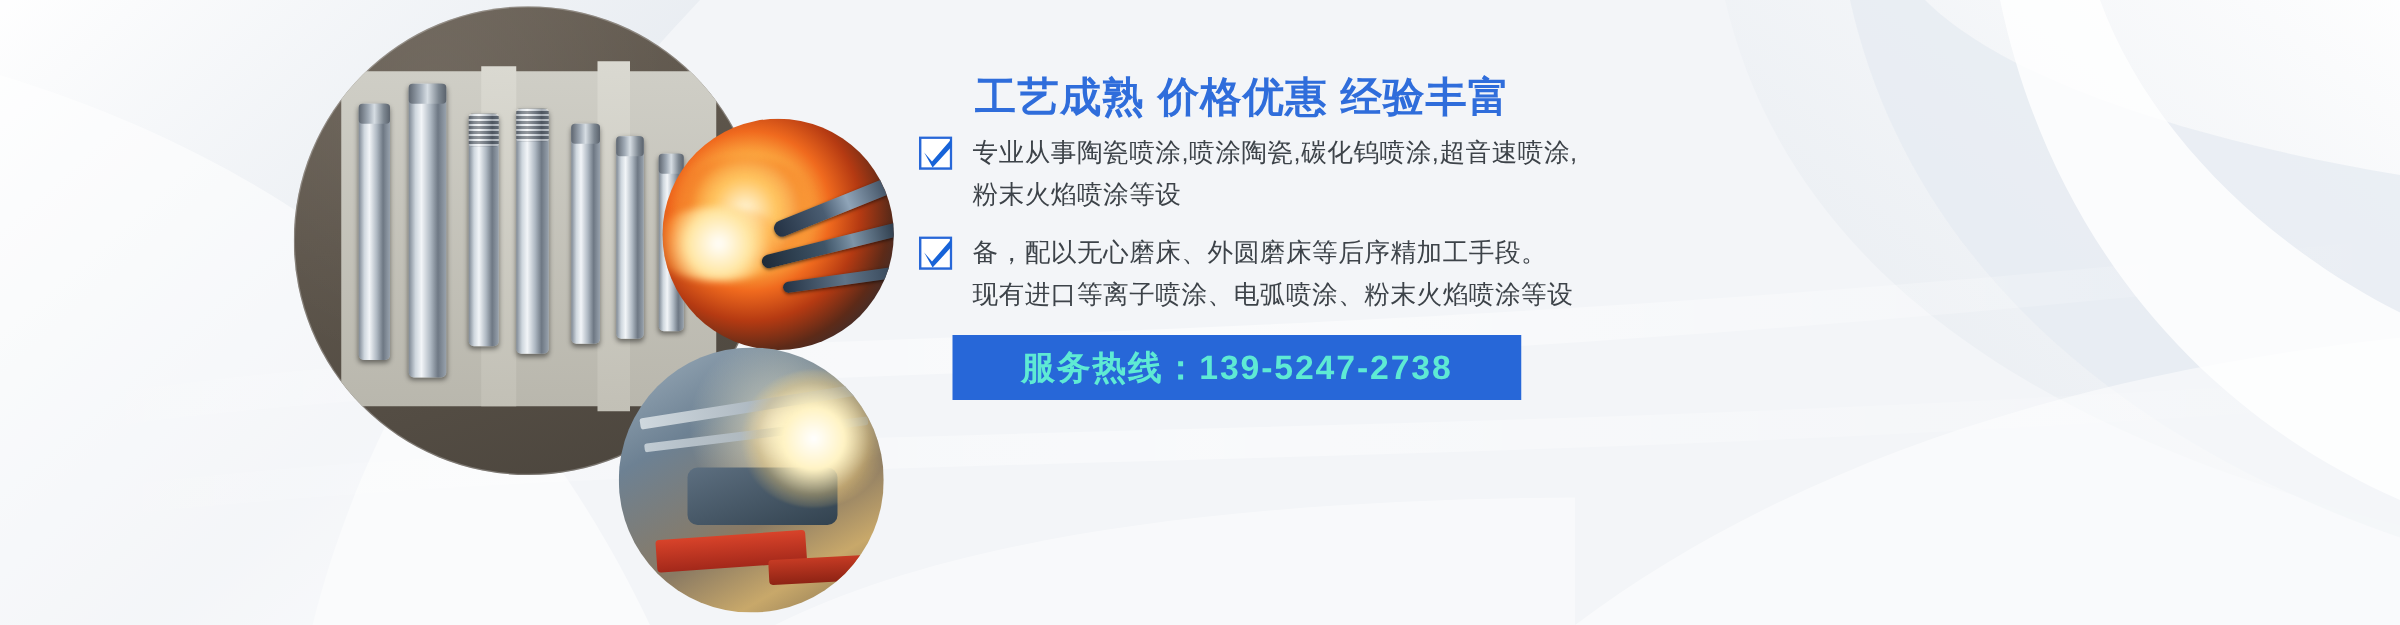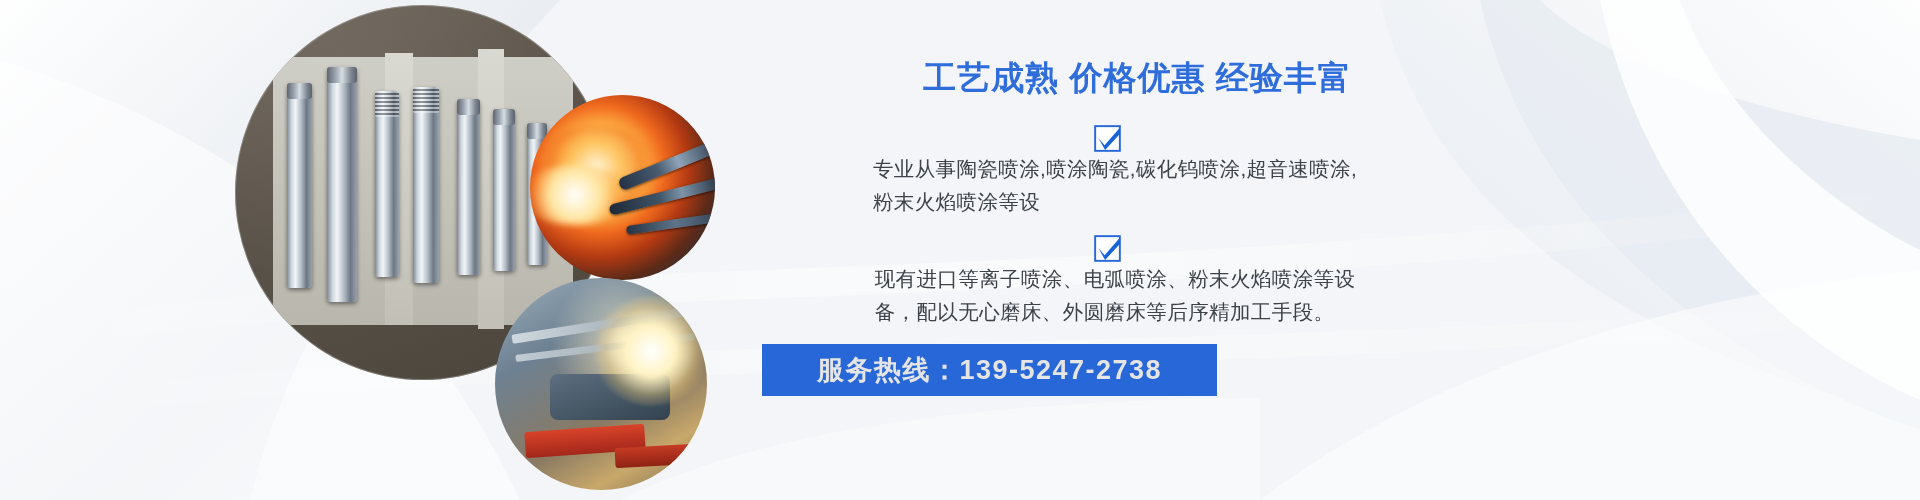--- a/index.html
+++ b/index.html
@@ -57,31 +57,31 @@
     filter:blur(1px);}
 
   
   .feather{position:absolute;inset:-40px;pointer-events:none;
     background:radial-gradient(circle at 48% 50%, rgba(255,255,255,0) 60%, rgba(248,250,252,.55) 82%, rgba(250,251,253,.9) 100%);}
 
   
   .content{position:absolute;left:735px;top:60px;width:760px;}
   .headline{
     color:#2f6ddb;font-size:33px;font-weight:bold;letter-spacing:1px;
-    margin:0 0 26px 45px;white-space:nowrap;line-height:1.1;text-align:center;
+    margin:0 0 10px 45px;white-space:nowrap;line-height:1.1;
   }
-  .bullet{display:flex;align-items:center;margin-bottom:14px;flex-direction:column;}
+  .bullet{display:flex;align-items:flex-start;margin-bottom:14px;}
   .check{flex:0 0 auto;width:27px;height:27px;margin-top:3px;margin-right:16px;}
   .btxt{color:#3d4349;font-size:20.5px;line-height:33px;letter-spacing:.4px;}
   .btxt div{white-space:nowrap;}
   .phone{
     margin:16px 0 0 27px;width:455px;height:52px;background:#2767d8;
     display:flex;align-items:center;justify-content:center;
   }
-  .phone span{color:#e5e5e5;font-size:27px;font-weight:bold;letter-spacing:1.5px;white-space:nowrap;}
+  .phone span{color:#5eead4;font-size:27px;font-weight:bold;letter-spacing:1.5px;white-space:nowrap;}
 </style>
 </head>
 <body>
 
 <div class="banner">
 
   <svg class="bg-svg" viewBox="0 0 1920 500" preserveAspectRatio="none">
     <defs>
       <linearGradient id="g1" x1="0" y1="0" x2="1" y2="1">
         <stop offset="0%" stop-color="#ffffff" stop-opacity="0.95"></stop>
@@ -176,22 +176,22 @@
         <div>粉末火焰喷涂等设</div>
       </div>
     </div>
 
     <div class="bullet">
       <svg class="check" viewBox="0 0 28 28">
         <rect x="1.2" y="1.2" width="25.6" height="25.6" fill="#ffffff" stroke="#2767d8" stroke-width="2"></rect>
         <path d="M4.5 13.5 L11 21 L27 2.5 L27 9 L11.5 26 Z" fill="#1763d8"></path>
       </svg>
       <div class="btxt">
+        <div>备，配以无心磨床、外圆磨床等后序精加工手段。</div>
         <div>现有进口等离子喷涂、电弧喷涂、粉末火焰喷涂等设</div>
-        <div>备，配以无心磨床、外圆磨床等后序精加工手段。</div>
       </div>
     </div>
 
     <div class="phone">
       <span>服务热线：139-5247-2738</span>
     </div>
 
   </div>
 </div>
 

